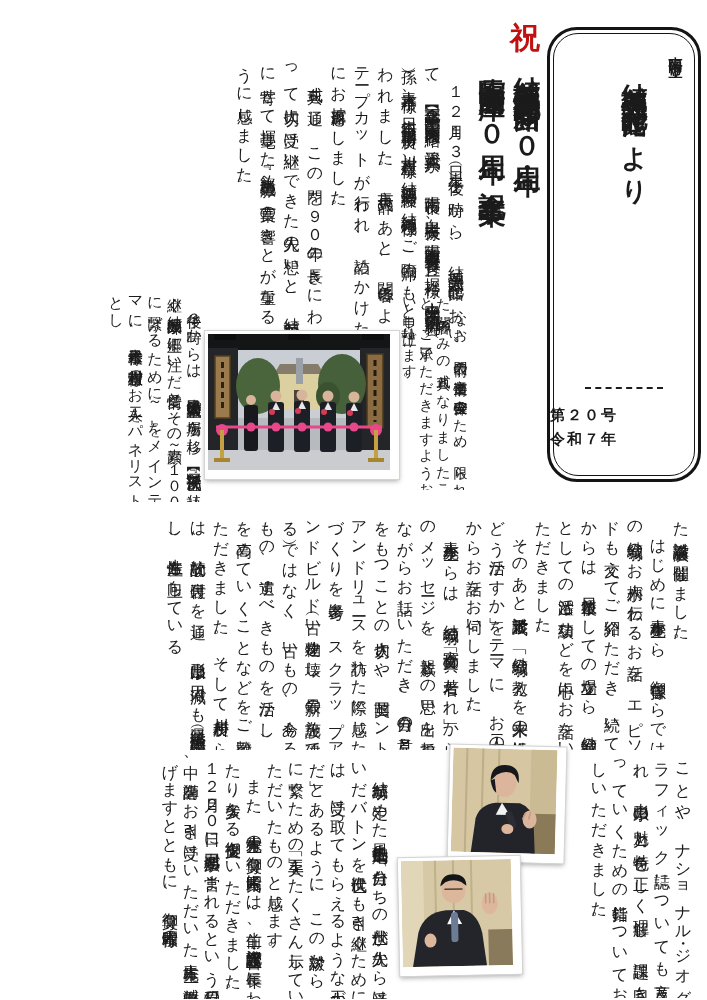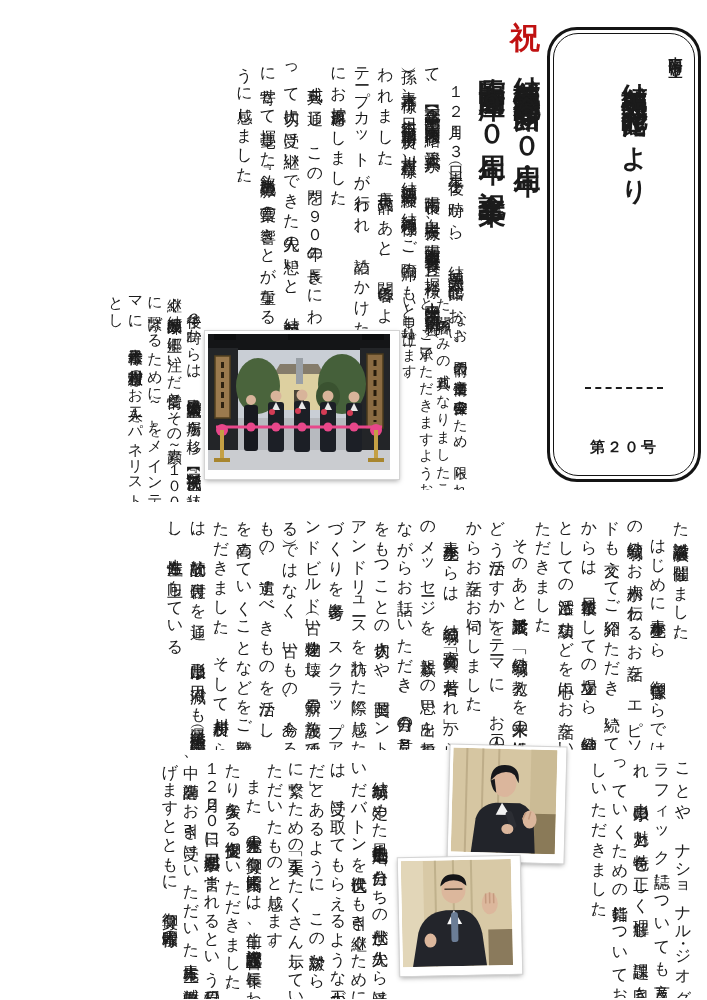--- a/index.html
+++ b/index.html
@@ -30,22 +30,22 @@
   }
   .masthead-title {
     position:absolute; top:32px; right:46px;
     writing-mode:vertical-rl; font-size:26px; font-weight:bold; letter-spacing:4px;
   }
   .masthead-divider {
     position:absolute; bottom:90px; left:50%; transform:translateX(-50%);
     width:78px; border-top:2.5px dashed #1c1c1c;
   }
   .masthead-issue {
-    position:absolute; bottom:20px; left:0; width:100%;
-    text-align:center; font-size:15px; font-weight:bold;
+    position:absolute; bottom:28px; left:0; width:100%;
+    font-size:15px; font-weight:bold;
     line-height:24px; letter-spacing:2px;
   }
   
   .celebration {
     position:absolute; left:510px; top:18px;
     font-size:30px; font-weight:bold; color:#c01111;
   }
   .headline {
     position:absolute; left:472px; top:56px; width:72px; height:442px;
     writing-mode:vertical-rl; overflow:hidden;
@@ -76,20 +76,21 @@
 
 <div class="page">
 
   <div class="masthead">
     <div class="masthead-inner"></div>
     <div class="masthead-org">南陽市立</div>
     <div class="masthead-title">結城豊太郎記念館だより</div>
     <div class="masthead-divider"></div>
     <div class="masthead-issue">
       <div>第２０号</div>
+      <div>令和７年</div>
     </div>
   </div>
 
   <div class="celebration">祝</div>
   <div class="headline">
     <div>結城豊太郎記念館新館３０周年・</div>
     <div>臨雲文庫開庫９０周年　記念事業</div>
   </div>
 
   <div class="vtext seg-a">　１２月１３日（土）午後２時から、結城豊太郎記念館において、記念事業【第一部】『臨雲文庫表門修繕　竣工式典』が、南陽市長　白岩孝夫様、南陽市教育委員会教育長　堀裕一様、中央大学法学部・法学研究科　教授（結城翁御曽孫）　青木裕子様、日本銀行山形事務所長　川村憲章様、結城酒店取締役　結城知也様のご臨席のもと執り行われました。市長式辞のあと、関係者によるテープカットが行われ、詰めかけた報道陣にお披露目をしました。

